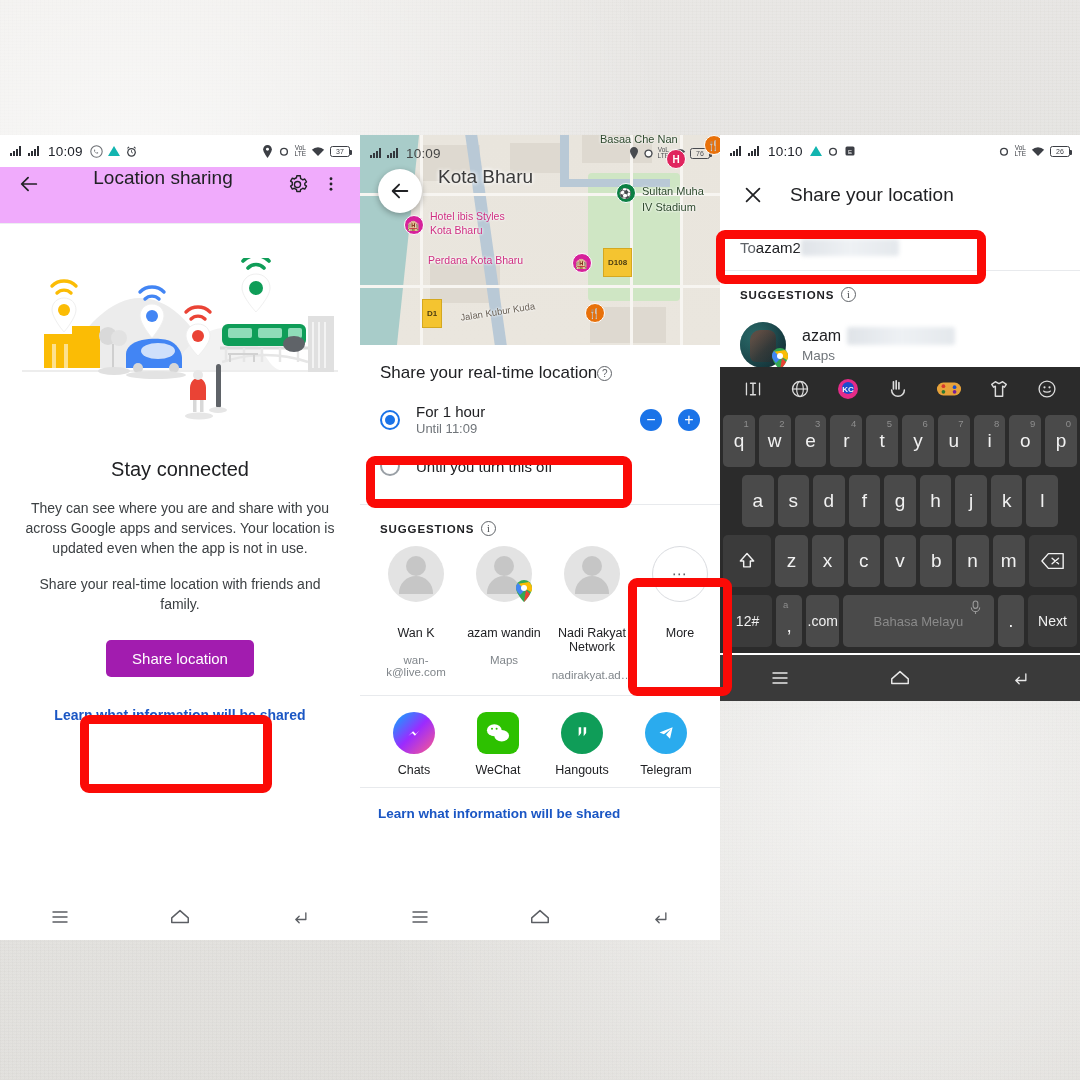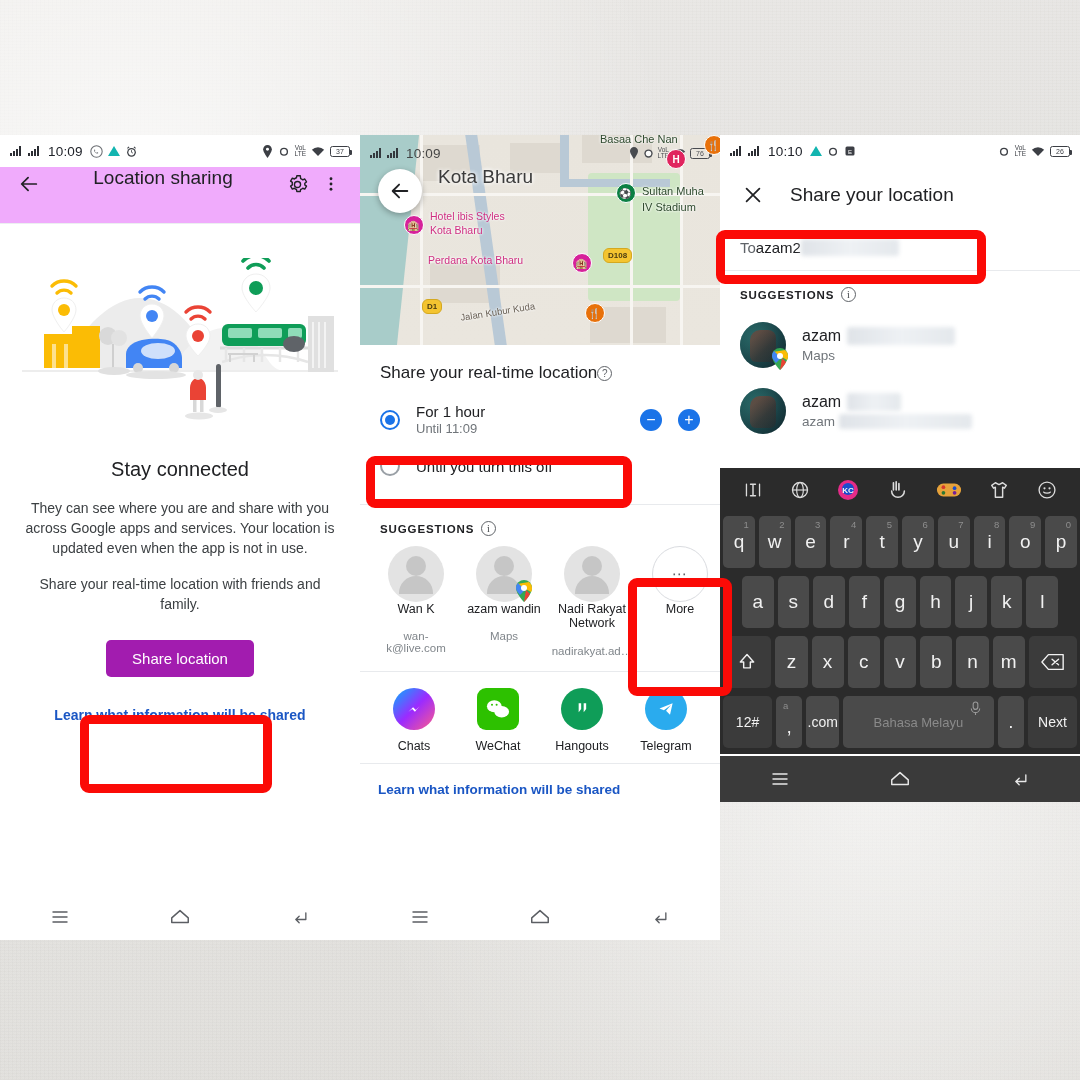--- a/index.html
+++ b/index.html
@@ -23,21 +23,21 @@
   .strip {
     position: absolute;
     top: 135px;
     height: 805px;
     width: 360px;
     background: #fff;
     overflow: hidden;
   }
   #panel1 { left: 0px; }
   #panel2 { left: 360px; }
-  #panel3 { left: 720px; height: 667px; }
+  #panel3 { left: 720px; height: 566px; }
 
   
   .statusbar {
     height: 32px; display: flex; align-items: center;
     padding: 0 10px; font-size: 12.5px; color: #20232a; gap: 4px;
   }
   .statusbar .sb-left { display: flex; align-items: center; gap: 5px; flex: 1; }
   .statusbar .sb-right { display: flex; align-items: center; gap: 5px; }
   .sig { display: inline-block; width: 13px; height: 10px; position: relative; }
   .sig i { position: absolute; bottom: 0; width: 2px; background: #2b2d33; }
@@ -85,21 +85,21 @@
   .map .park { position:absolute; left:228px; top:38px; width:92px; height:128px; background:#cfe6c4; border-radius:4px; }
   .map .blk { position:absolute; background:#ded9d0; }
   .road { position:absolute; background:#f7f5f1; }
   .road.major { background:#b9c9d6; }
   .maplabel { position:absolute; font-size:10.5px; color:#cf2f82; white-space:nowrap; text-shadow:0 0 3px #fff,0 0 3px #fff; line-height:1.1; }
   .maplabel.city { color:#3b3b3b; font-size:19px; text-shadow:0 0 4px #fff,0 0 4px #fff; }
   .maplabel.dark { color:#2e4a2e; font-size:11px; }
   .maplabel.st { color:#6b6257; font-size:9.5px; transform: rotate(-9deg); }
   .poi { position:absolute; width:20px; height:26px; }
   .poi .pin { width:20px;height:20px;border-radius:50%;display:flex;align-items:center;justify-content:center;color:#fff;font-size:10px; border:1.5px solid #fff; }
-  .hwy { position:absolute; background:#f4c430; border:1px solid #d4a820; border-radius:6px; font-size:8px; padding:2px 4px; color:#4a3c12; font-weight:700; }
+  .hwy { position:absolute; background:#f4c430; border:1px solid #d4a820; border-radius:0; font-size:8px; padding:9px 4px; color:#4a3c12; font-weight:700; }
   .backfab { position:absolute; left:18px; top:34px; width:44px; height:44px; border-radius:50%; background:#fff; display:flex; align-items:center; justify-content:center; box-shadow:0 2px 6px rgba(0,0,0,.3); }
   .map-status { position:absolute; top:8px; left:0; right:0; height:20px; display:flex; align-items:center; padding:0 10px; font-size:12px; color:#3a3a3a; gap:4px; opacity:.92; }
 
   
   .sheet { background: #fff; }
   .sheet-title { font-size: 17px; color: #202124; padding: 18px 20px 14px; display: flex; align-items: center; }
   .qmark { width: 15px; height: 15px; border: 1.3px solid #5f6368; border-radius: 50%; font-size: 10px; color: #5f6368; display: flex; align-items: center; justify-content: center; }
   .opt-row { display: flex; align-items: center; padding: 6px 20px; gap: 16px; }
   .radio { width: 20px; height: 20px; border-radius: 50%; border: 2px solid #9aa0a6; flex: none; }
   .radio.on { border-color: #1a73e8; position: relative; }
@@ -112,21 +112,21 @@
   .sec-label { display: flex; align-items: center; gap: 7px; padding: 16px 20px 10px; font-size: 11.5px; letter-spacing: .9px; color: #202124; font-weight: 600; }
   .info-i { width: 15px; height: 15px; border: 1.3px solid #5f6368; border-radius: 50%; font-size: 10px; color: #3c4043; display: flex; align-items: center; justify-content: center; font-weight: 400; font-family: "Liberation Serif", serif; }
 
   .contacts { display: flex; padding: 0 14px; gap: 4px; }
   .contact { width: 84px; text-align: center; flex: none; }
   .avatar { width: 56px; height: 56px; border-radius: 50%; background: #e3e3e3; margin: 0 auto; position: relative; display:flex;align-items:center;justify-content:center; }
   .avatar .head { width:20px;height:20px;border-radius:50%;background:#c6c6c6;position:absolute;top:10px; }
   .avatar .body { width:34px;height:18px;border-radius:17px 17px 0 0;background:#c6c6c6;position:absolute;bottom:8px; }
   .avatar.more { background:#fff; border:1px solid #dadce0; color:#5f6368; font-size:15px; letter-spacing:1.5px; }
   .mapbadge { position:absolute; right:-1px; bottom:0px; width:18px; height:22px; }
-  .c-name { font-size: 12.5px; color: #202124; margin-top: 0; line-height: 1.15; }
+  .c-name { font-size: 12.5px; color: #202124; margin-top: 24px; line-height: 1.15; }
   .c-sub { font-size: 11.5px; color: #80868b; margin-top: 14px; }
 
   .apps { display: flex; padding: 16px 14px 10px; gap: 4px; }
   .app { width: 80px; text-align: center; flex: none; }
   .app-ic { width: 42px; height: 42px; border-radius: 50%; margin: 0 auto; display:flex;align-items:center;justify-content:center; }
   .app-name { font-size: 12.5px; color: #202124; margin-top: 9px; }
   .sheet-link { font-size: 13.5px; color: #1a56c4; font-weight: 600; padding: 18px 18px; }
 
   
   .p3-appbar { height: 56px; display: flex; align-items: center; padding: 0 16px; gap: 20px; }

